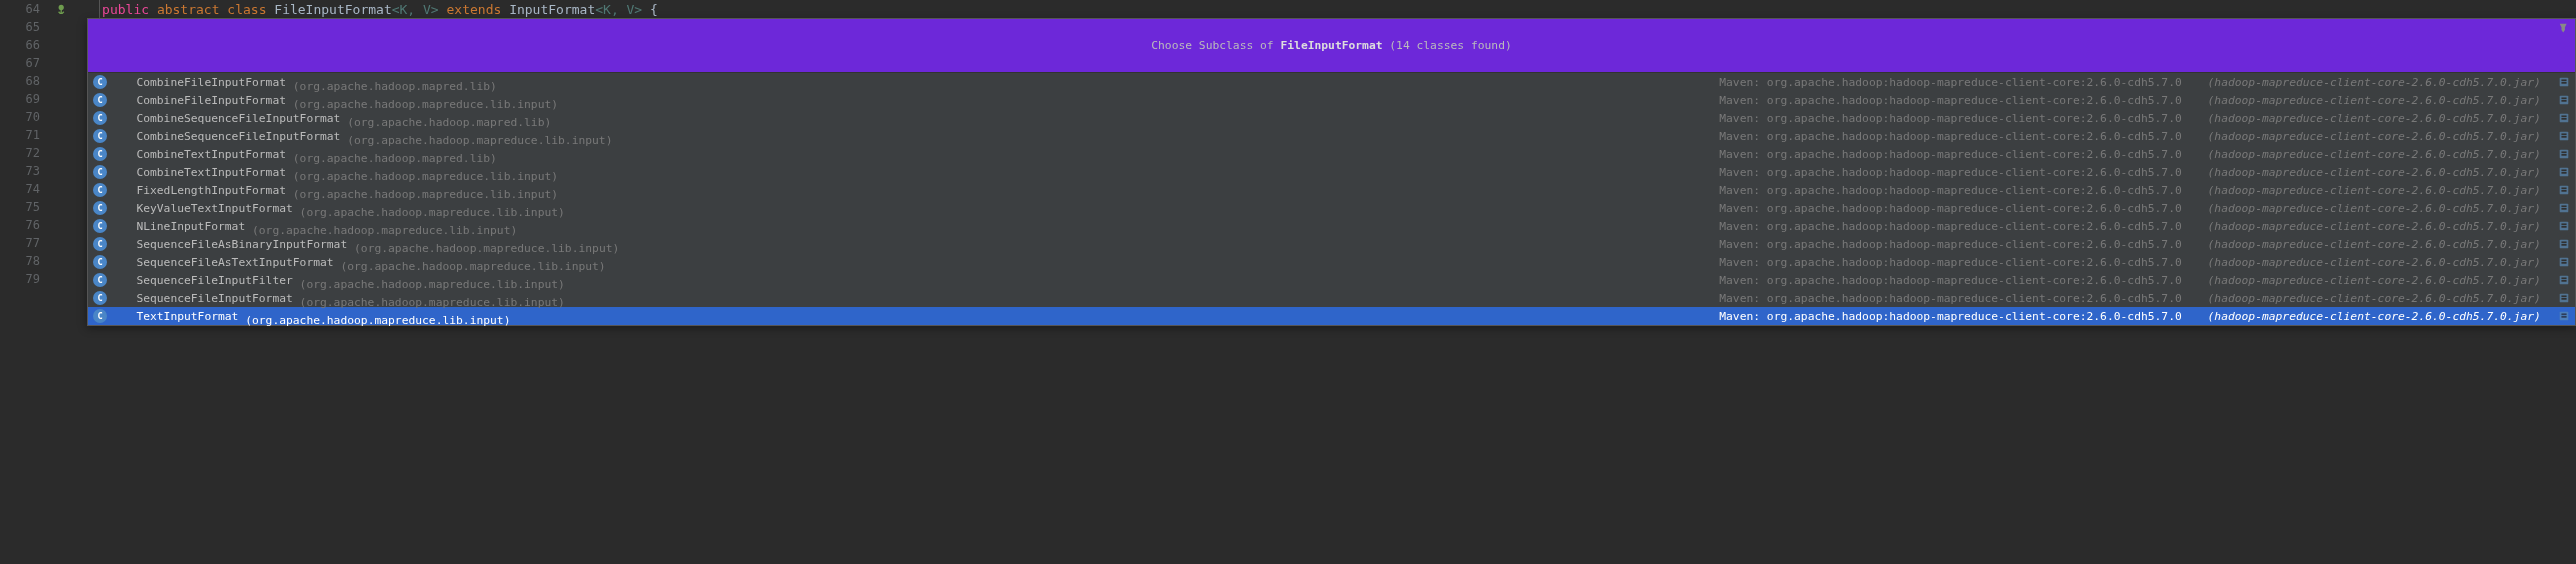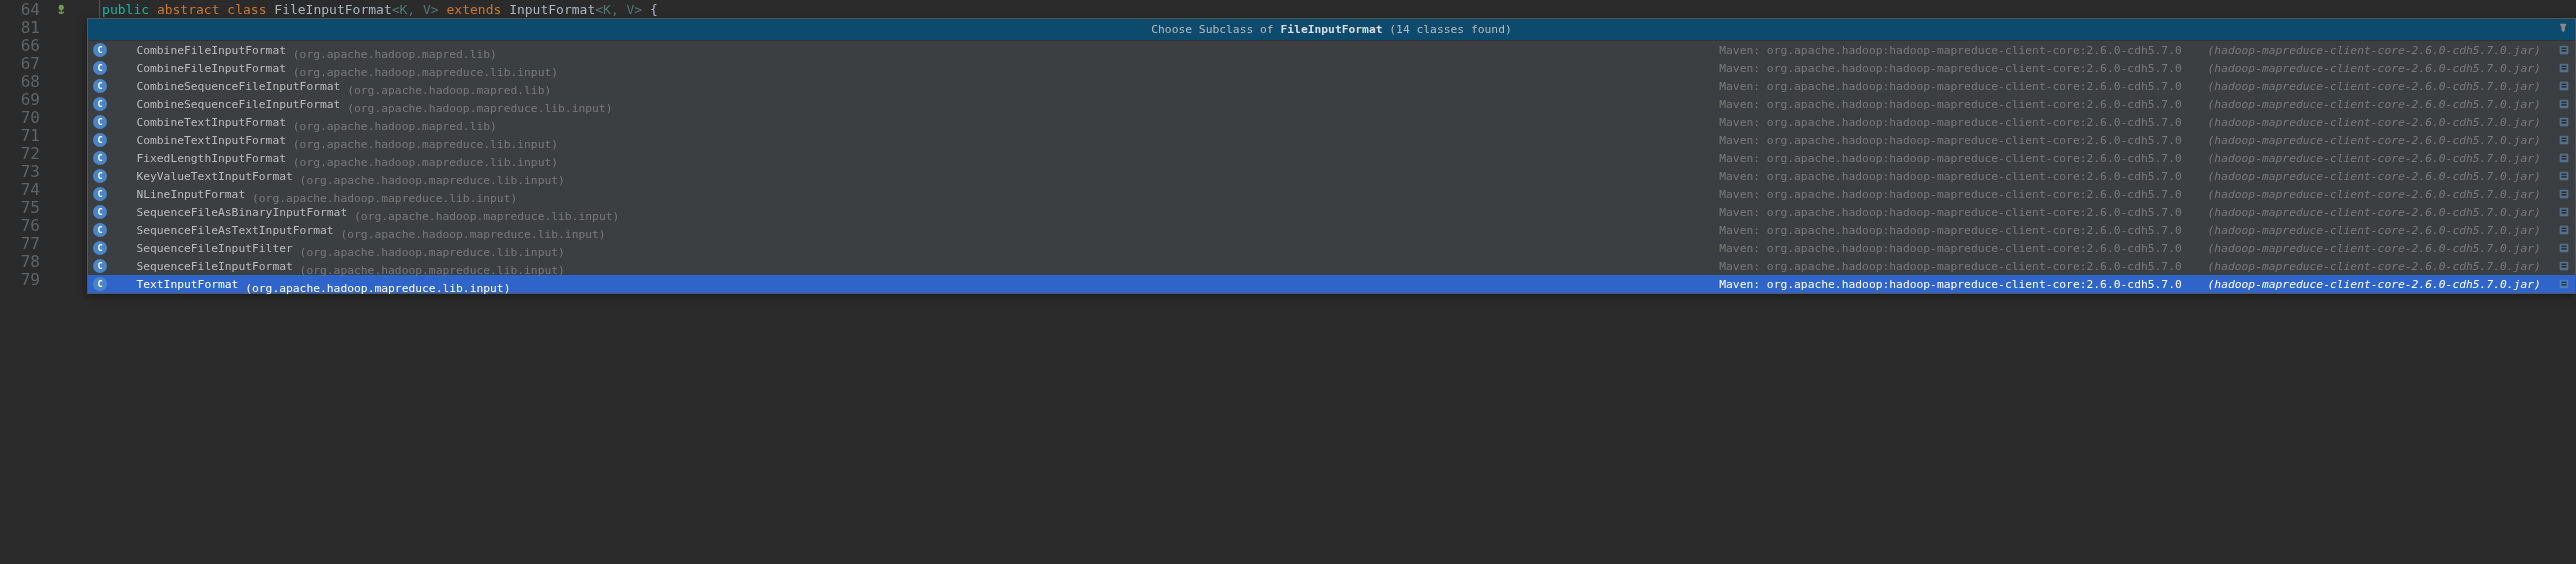--- a/index.html
+++ b/index.html
@@ -17,34 +17,34 @@
       align-items: center;
       height: 18px;
       padding-left: 3.5px;
     }
     .gutter {
       width: 52px;
       text-align: right;
       color: #606366;
       padding-right: 15.6px;
       flex-shrink: 0;
-      font-size: 16px;
+      font-size: 12px;
     }
     .gutter-icons {
       width: 43px;
       display: flex;
       align-items: center;
       gap: 1.7px;
       flex-shrink: 0;
     }
     .code-content {
       white-space: pre;
       font-size: 13px;
     }
-    .kw-public { color: #14b8a6; }
+    .kw-public { color: #ec4899; }
     .kw-abstract { color: #cc7832; }
     .kw-class { color: #cc7832; }
     .kw-extends { color: #cc7832; }
     .type-name { color: #a9b7c6; }
     .generic { color: #507874; }
     .brace { color: #a9b7c6; }
     .vert-line {
       border-left: 0.9px solid #555555;
       height: 100%;
       margin-right: 2.6px;
@@ -53,24 +53,24 @@
     .popup-container {
       position: absolute;
       left: 87px;
       top: 18px;
       right: 0;
       background: #3c3f41;
       border: 0.9px solid #555555;
       box-shadow: 0 2.6px 8.7px rgba(0,0,0,0.4);
     }
     .popup-header {
-      background: #0c4a6e;
+      background: #6d28d9;
       color: #bbbbbb;
       text-align: center;
-      padding: 4px 7px;
+      padding: 20px 7px;
       font-size: 11.3px;
       border-bottom: 0.9px solid #323232;
       position: relative;
     }
     .popup-header b { color: #dddddd; font-weight: bold; }
     .pin-icon {
       position: absolute;
       right: 7px;
       top: 3.5px;
       color: #888;
@@ -149,21 +149,21 @@
             <path d="M6 7 L6 12 M3 9 L6 12 L9 9" stroke="#6e9c4e" fill="none" stroke-width="1.5"></path>
           </svg>
       </span>
     </div>
     <div class="vert-line"></div>
     <div class="code-content"><span class="kw-public">public</span> <span class="kw-abstract">abstract</span> <span class="kw-class">class</span> <span class="type-name">FileInputFormat</span><span class="generic">&lt;K, V&gt;</span> <span class="kw-extends">extends</span> <span class="type-name">InputFormat</span><span class="generic">&lt;K, V&gt;</span> <span class="brace">{</span></div>
   </div>
 
   <div id="gutter-rest">
       <div class="editor-line">
-        <div class="gutter">81</div>
+        <div class="gutter">65</div>
         <div class="gutter-icons"></div>
       </div>
       <div class="editor-line">
         <div class="gutter">66</div>
         <div class="gutter-icons"></div>
       </div>
       <div class="editor-line">
         <div class="gutter">67</div>
         <div class="gutter-icons"></div>
       </div>

